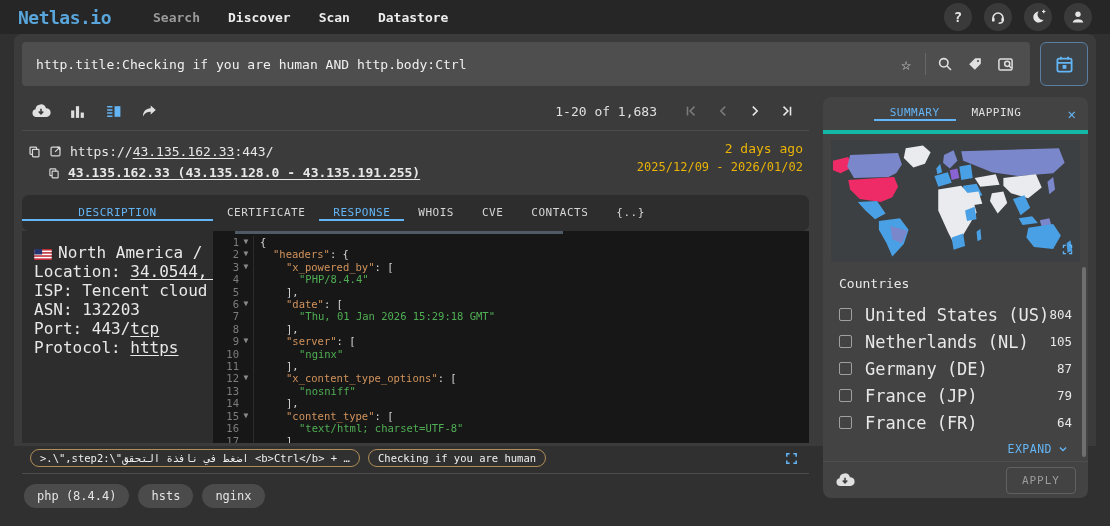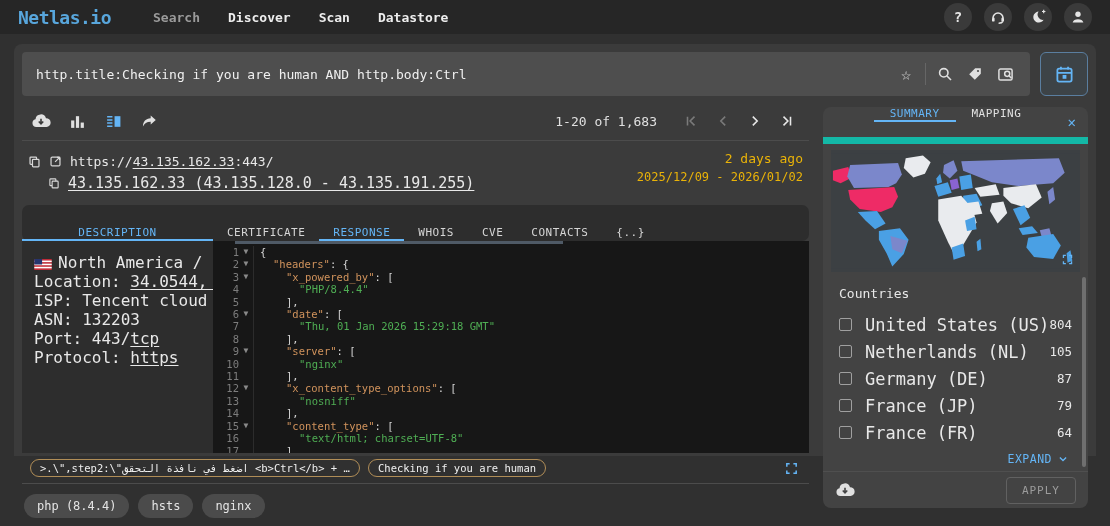--- a/index.html
+++ b/index.html
@@ -11,21 +11,21 @@
   .topbar { height:34px; background:#262626; display:flex; align-items:center; padding:0 18px; }
   .logo { color:#58a6dc; font-size:18px; font-weight:bold; margin-right:28px; letter-spacing:-0.5px; cursor:pointer; }
   .nav-item { font-size:13px; font-weight:bold; margin:0 14px; color:#ededed; cursor:pointer; }
   .nav-item.muted { color:#9a9a9a; }
   .topbar-spacer { flex:1; }
   .round-btn { width:28px; height:28px; border-radius:50%; background:#3a3a3a; display:flex;
     align-items:center; justify-content:center; margin-left:12px; cursor:pointer; color:#e5e5e5;
     font-size:14px; font-weight:bold; }
 
   
-  .content-wrap { margin:10px 14px; background:#3b3b3b; border-radius:8px 8px 0 0; height:412px; }
+  .content-wrap { margin:0 14px; background:#3b3b3b; border-radius:8px 8px 0 0; height:412px; }
   .search-row { display:flex; gap:10px; padding:8px 8px 6px 8px; }
   .search-box { flex:1; background:#4e4e4e; border-radius:4px; height:44px; display:flex;
     align-items:center; padding:0 10px 0 14px; }
   .search-box input { flex:1; background:transparent; border:none; outline:none; color:#f0f0f0;
     font-family:"DejaVu Sans Mono",monospace; font-size:13px; }
   .sb-icon { width:30px; height:30px; display:flex; align-items:center; justify-content:center;
     color:#e0e0e0; cursor:pointer; font-size:17px; }
   .sb-divider { width:1px; height:22px; background:#666; margin:0 4px; }
   .calendar-btn { width:48px; height:44px; border:1px solid #5a7ea0; background:rgba(100,181,246,0.07);
     border-radius:6px; display:flex; align-items:center; justify-content:center; cursor:pointer; }
@@ -41,28 +41,28 @@
   .pag-text { font-size:13px; color:#e0e0e0; margin-right:18px; }
   .pag-btn { width:32px; height:26px; display:flex; align-items:center; justify-content:center;
     cursor:pointer; color:#e8e8e8; }
   .pag-btn.disabled { color:#7a7a7a; }
   .hr { height:1px; background:#4c4c4c; }
 
   
   .result-head { padding:10px 6px 8px 6px; display:flex; justify-content:space-between; }
   .rh-left { font-size:13px; }
   .rh-row { display:flex; align-items:center; height:21px; }
-  .rh-row2 { padding-left:20px; font-size:15px; }
+  .rh-row2 { padding-left:20px; font-size:13px;font-weight:bold; }
   .rh-ic { margin-right:8px; color:#d8d8d8; cursor:pointer; }
   .u { text-decoration:underline; text-underline-offset:2px; }
   .rh-right { text-align:right; font-size:13px; color:#eab308; }
   .rh-right .sub { font-size:12px; margin-top:4px; }
 
   
-  .tabs-bar { display:flex; background:#2d2d2d; height:36px; align-items:flex-end; margin-top:4px;border-radius:7px; }
+  .tabs-bar { display:flex; background:#2d2d2d; height:36px; align-items:center; margin-top:4px;border-radius:7px; }
   .tab { display:flex; align-items:center; padding:0 14px; font-size:11px; letter-spacing:0.5px;
     color:#d6d6d6; cursor:pointer; border-bottom:2px solid transparent; }
   .tab.desc-tab { width:191px; justify-content:center; padding:0; }
   .tab.active { color:#64b5f6; border-bottom-color:#64b5f6; }
 
   
   .content-row { display:flex; height:212px; }
   .desc-panel { width:191px; background:#2d2d2d; padding:12px 12px; font-size:16px; line-height:19px; }
   .d-row { white-space:nowrap; }
   .flag { display:inline-block; vertical-align:-2px; margin-right:6px; }
@@ -87,22 +87,22 @@
 
   
   .tags-row { display:flex; gap:9px; padding:10px 2px; }
   .tag-pill { background:#4b4b4b; border-radius:13px; padding:5px 13px; font-size:12px; color:#e4e4e4; }
 
   
   .sidebar { width:265px; background:#434343; border-radius:8px; height:401px; margin-top:5px;
     display:flex; flex-direction:column; position:relative; }
   .sb-scroll-thumb { position:absolute; right:2px; top:170px; width:4px; height:190px;
     background:#6f6f6f; border-radius:2px; }
-  .side-tabs { height:37px; display:flex; align-items:flex-start; justify-content:center;
-    border-bottom:7px solid #14b8a6; position:relative; }
+  .side-tabs { height:37px; display:flex; align-items:center; justify-content:center;
+    border-bottom:4px solid #14b8a6; position:relative; }
   .side-tab { display:flex; align-items:center; padding:0 16px; font-size:11px; letter-spacing:0.5px;
     color:#e0e0e0; cursor:pointer; border-bottom:2px solid transparent; }
   .side-tab.active { color:#64b5f6; border-bottom-color:#64b5f6; }
   .side-close { position:absolute; right:12px; top:0; bottom:0; display:flex; align-items:center;
     color:#64b5f6; font-size:14px; cursor:pointer; }
   .map-wrap { margin:6px 8px 0 8px; background:#3c4043; position:relative; }
   .map-expand { position:absolute; right:6px; bottom:6px; color:#64b5f6; cursor:pointer; }
   .countries { padding:14px 16px 0 16px; flex:1; }
   .c-title { font-size:13px; margin-bottom:10px; }
   .c-row { display:flex; align-items:center; height:27px; cursor:pointer; }

